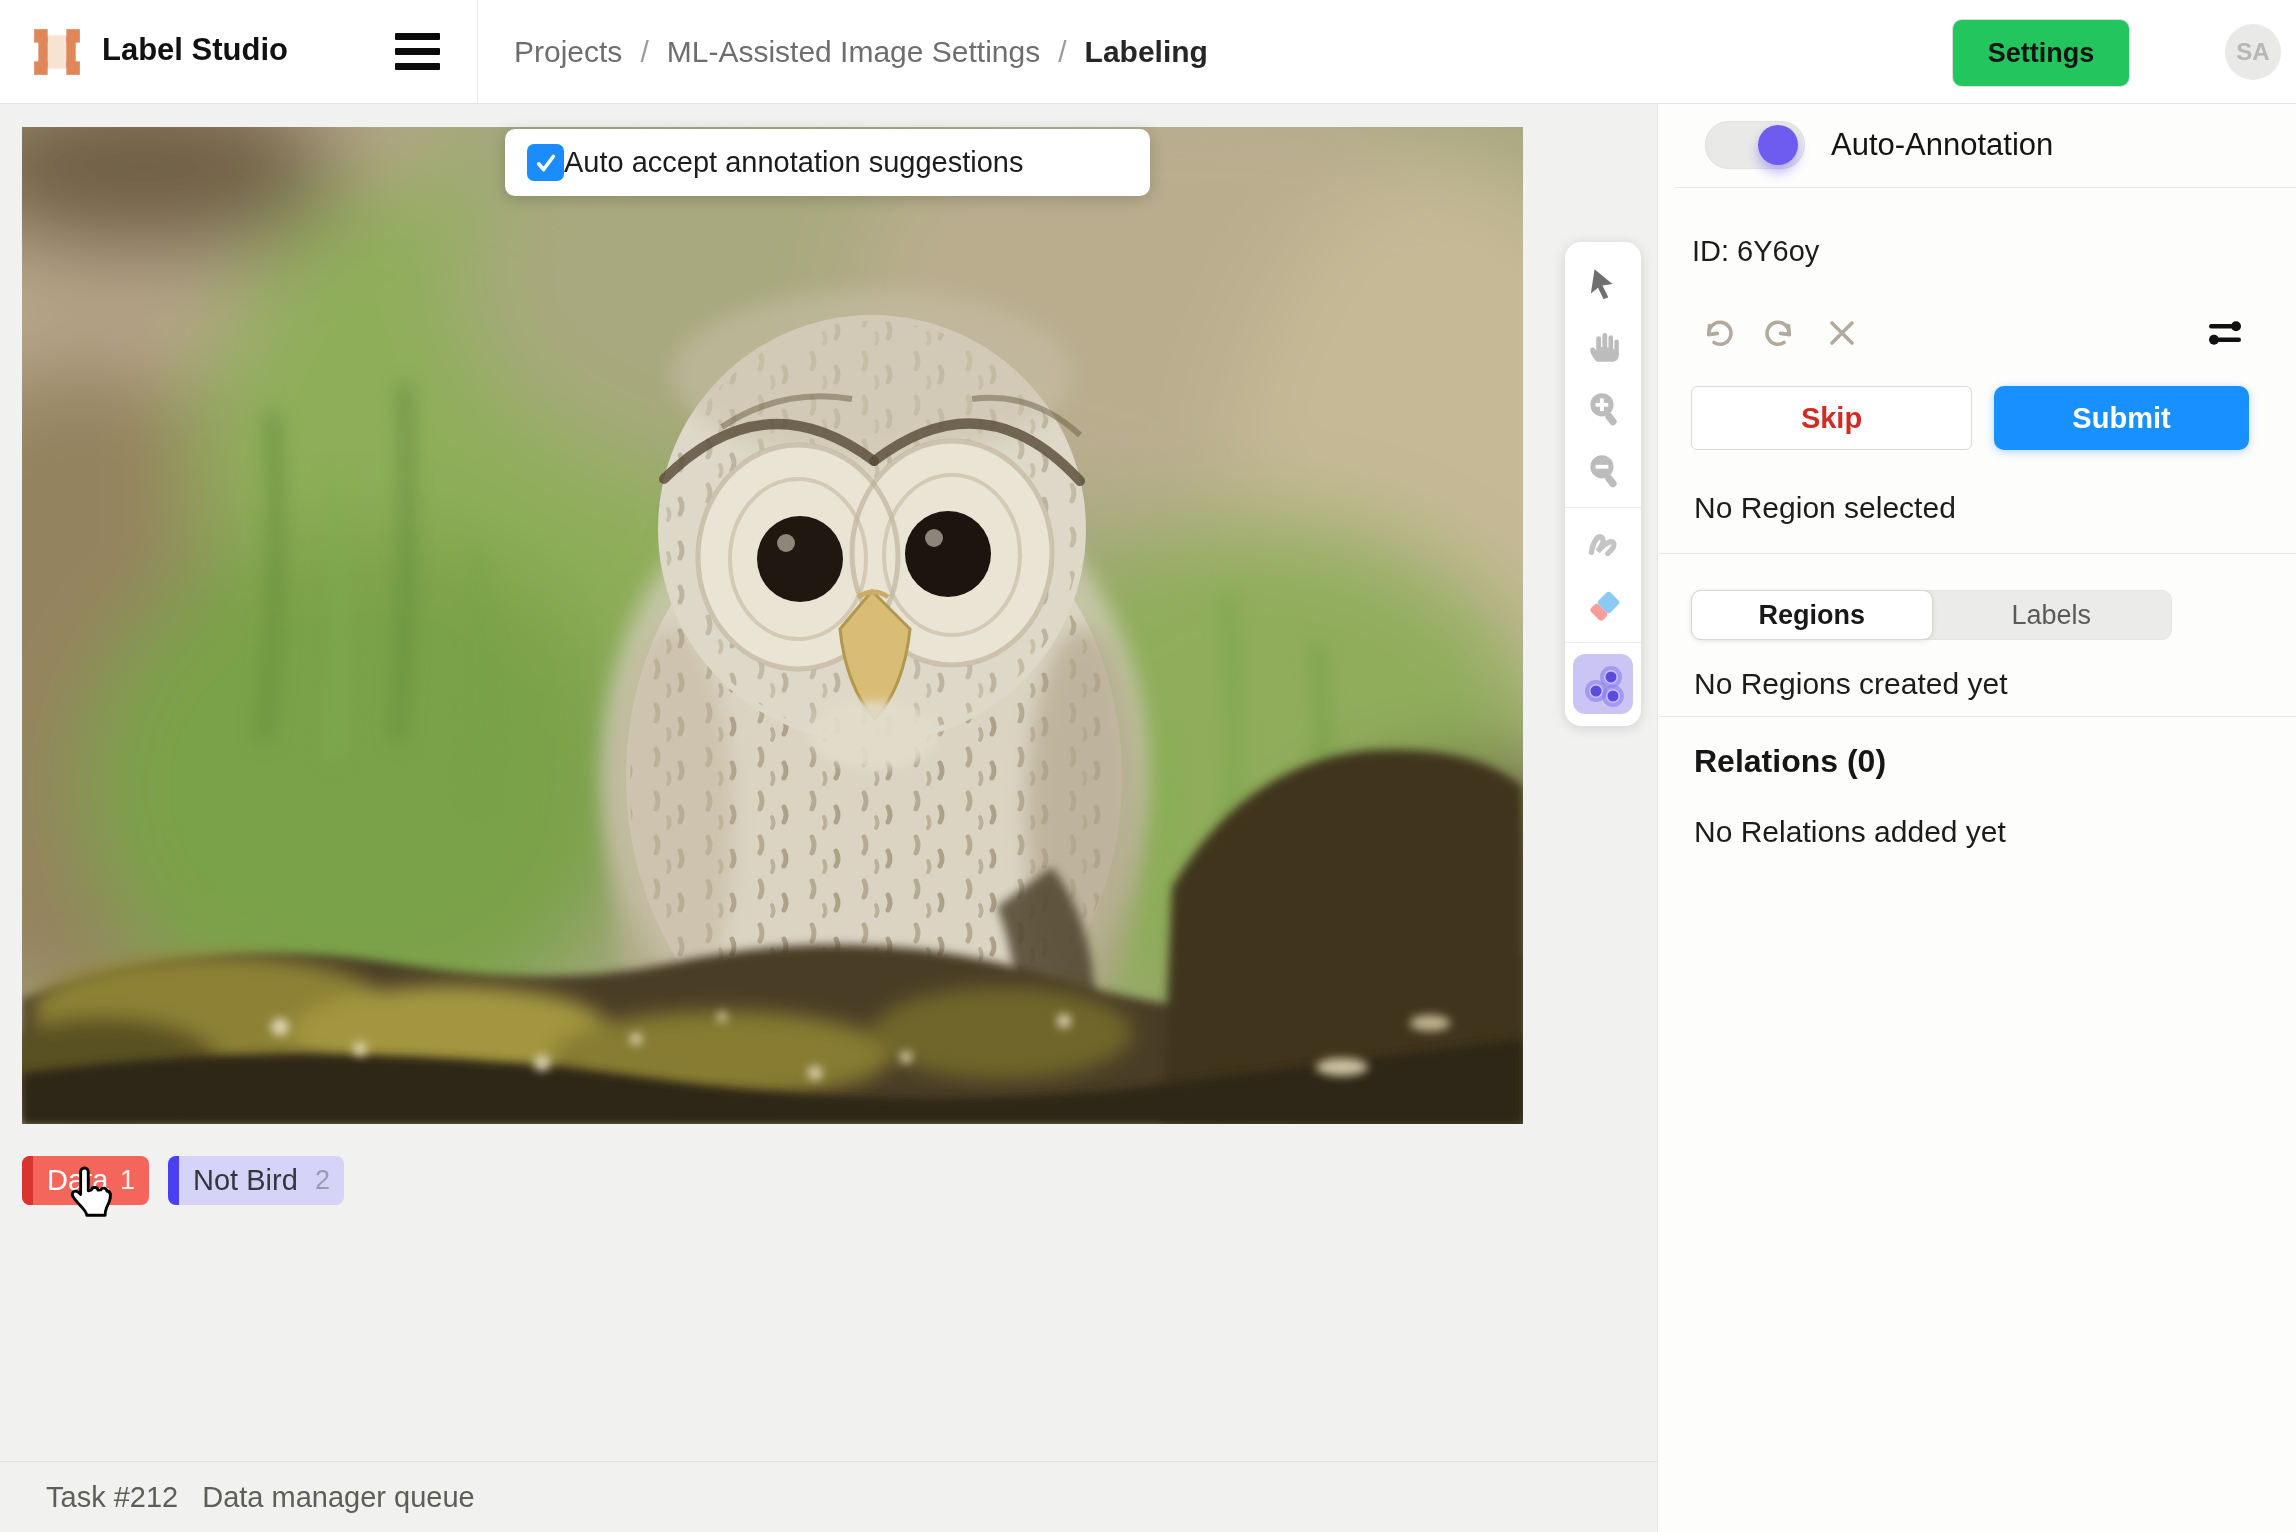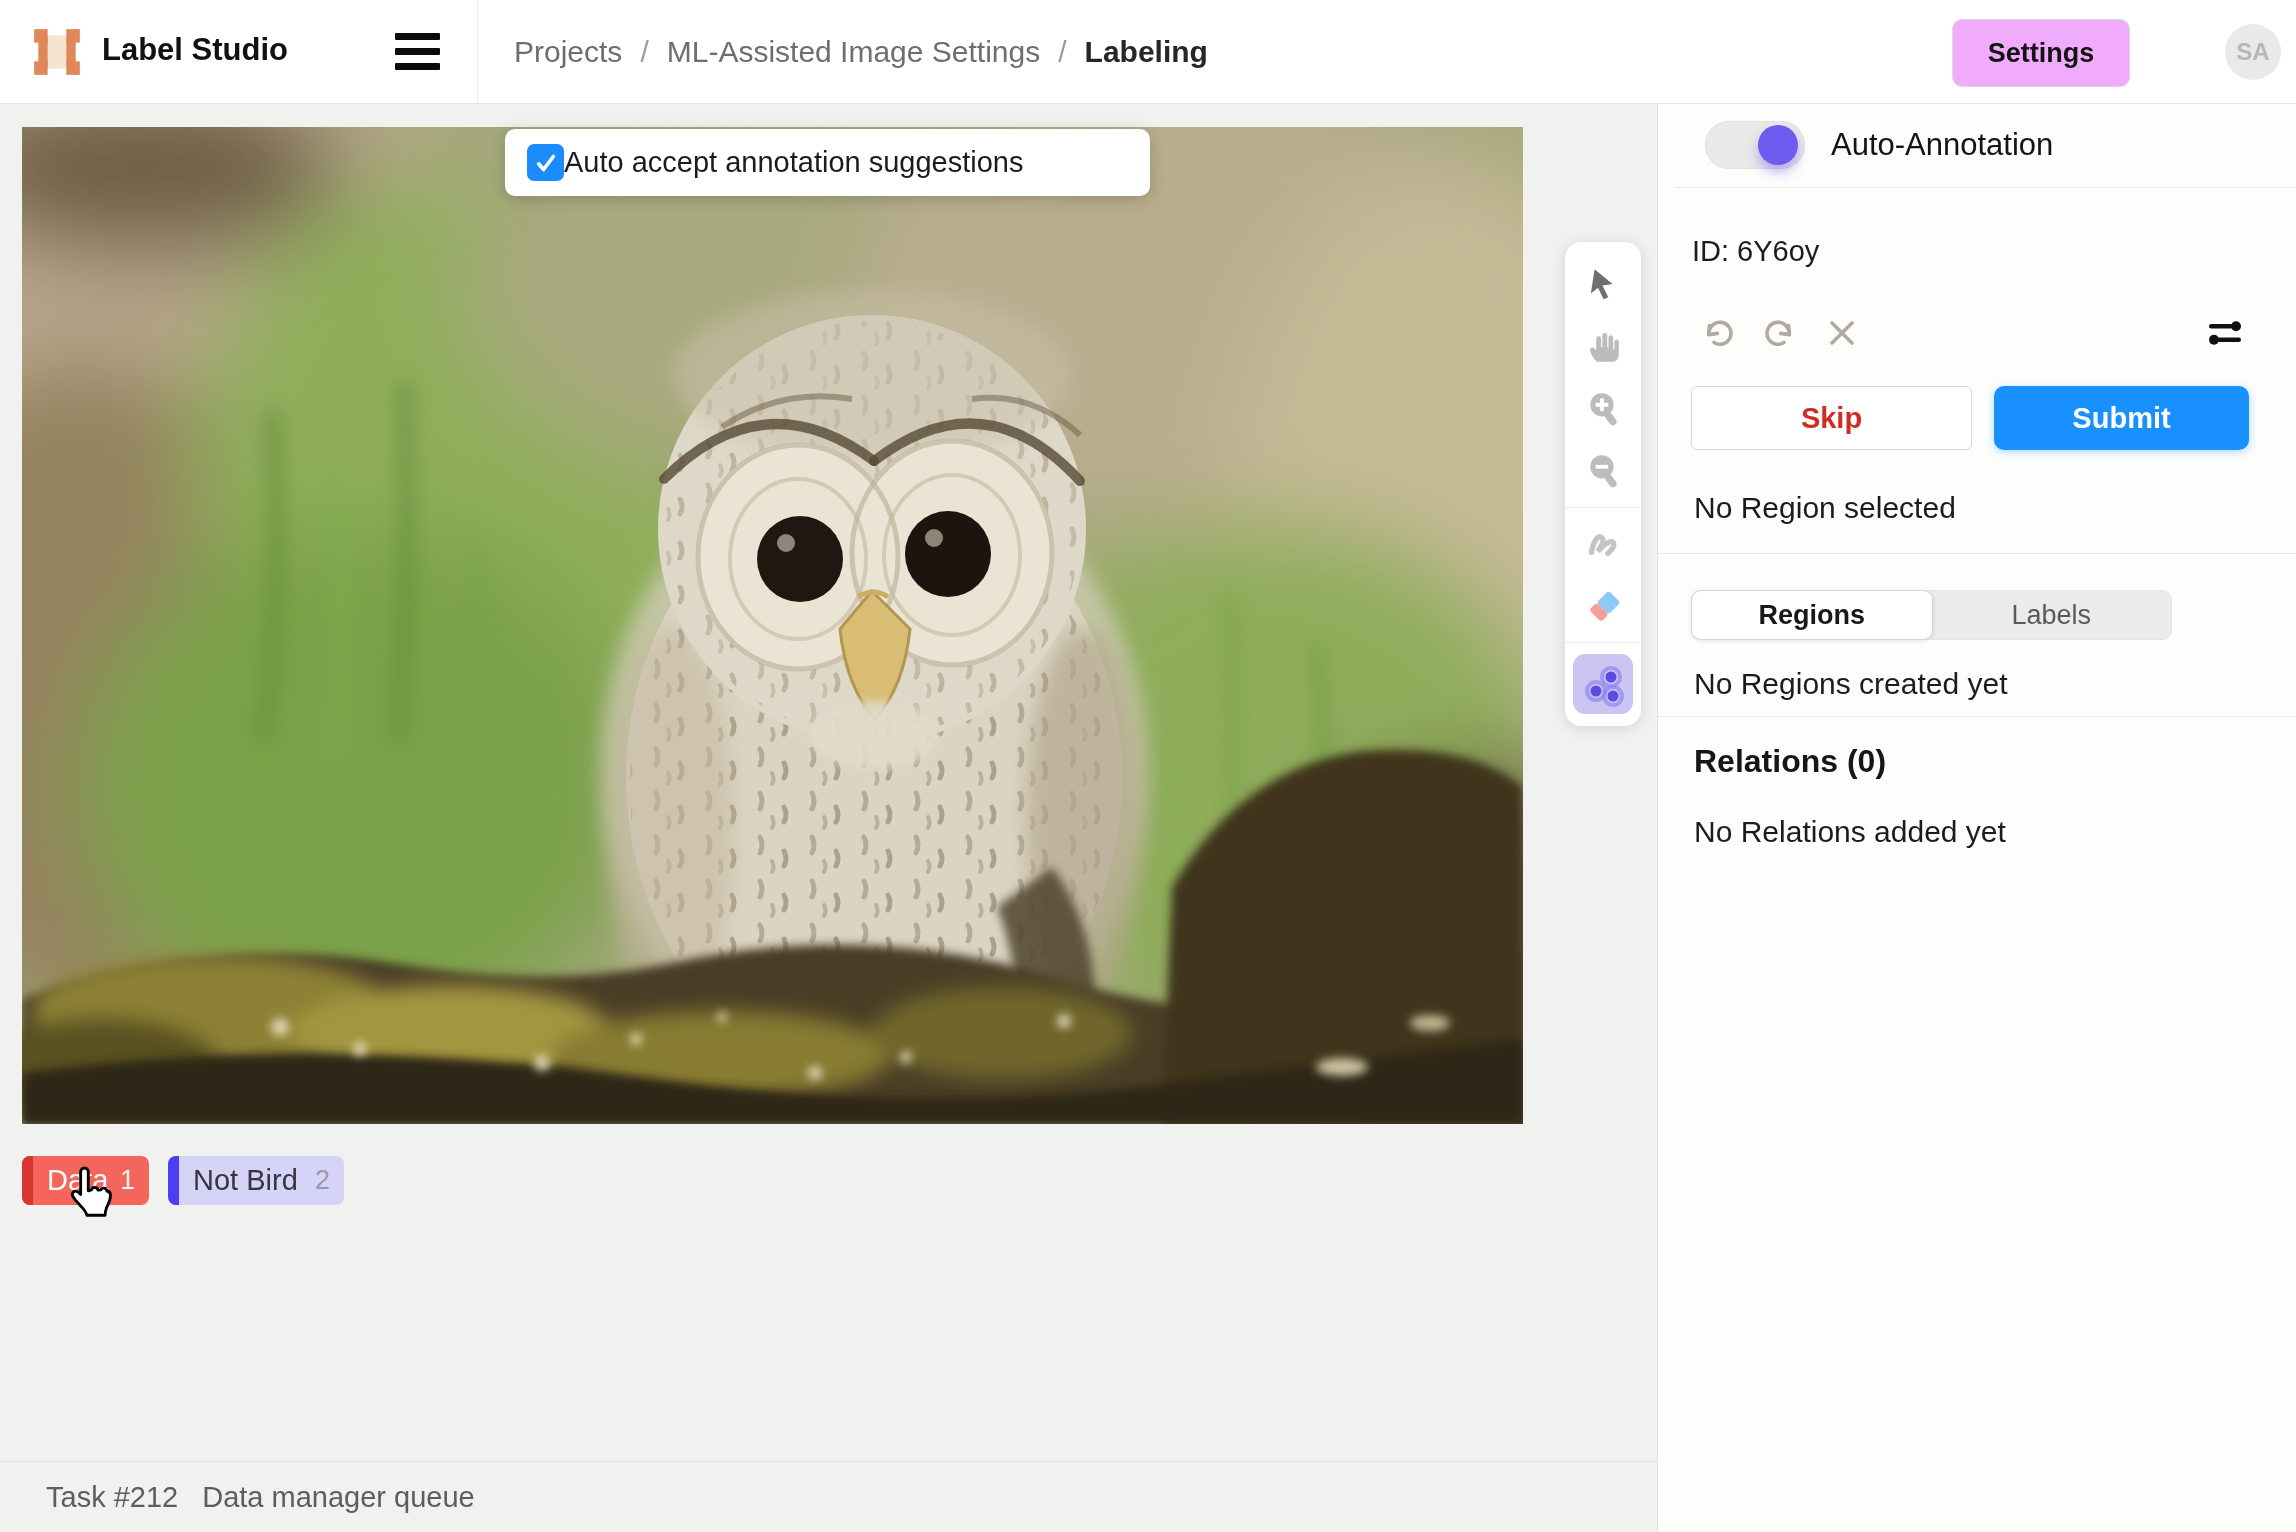--- a/index.html
+++ b/index.html
@@ -13,21 +13,21 @@
   .app-title{position:absolute;left:102px;top:32px;font-size:31px;font-weight:bold;color:#111;text-align:center;}
   .hamburger{position:absolute;left:395px;top:33px;width:45px;height:37px;display:flex;
              flex-direction:column;justify-content:space-between;cursor:pointer;}
   .hamburger .bar{height:7px;background:#0b0b0b;border-radius:1px;}
   .header-divider{position:absolute;left:477px;top:0;width:1px;height:103px;background:#ececea;}
   .breadcrumbs{position:absolute;left:514px;top:0;height:103px;display:flex;align-items:center;
                gap:18px;font-size:30px;color:#6e6e6e;}
   .crumb{cursor:pointer;}
   .crumb-sep{color:#9b9b9b;}
   .crumb-current{color:#262626;font-weight:600;}
-  .settings-button{position:absolute;left:1952px;top:19px;width:176px;height:66px;background:#f0abfc;
+  .settings-button{position:absolute;left:1952px;top:19px;width:176px;height:66px;background:#22c55e;
                    border:1px solid #dcdcda;border-radius:10px;font-size:27px;font-weight:bold;color:#141414;
                    display:flex;align-items:center;justify-content:center;cursor:pointer;}
   .avatar{position:absolute;left:2225px;top:24px;width:56px;height:56px;border-radius:50%;
           background:#e9e9e7;color:#b7b7b5;font-size:24px;font-weight:bold;
           display:flex;align-items:center;justify-content:center;cursor:pointer;}
 
   
   .main{position:absolute;top:103px;left:0;width:1657px;bottom:0;background:#f1f1ef;}
   .image-canvas{position:absolute;left:22px;top:24px;width:1501px;height:997px;z-index:1;}
 

